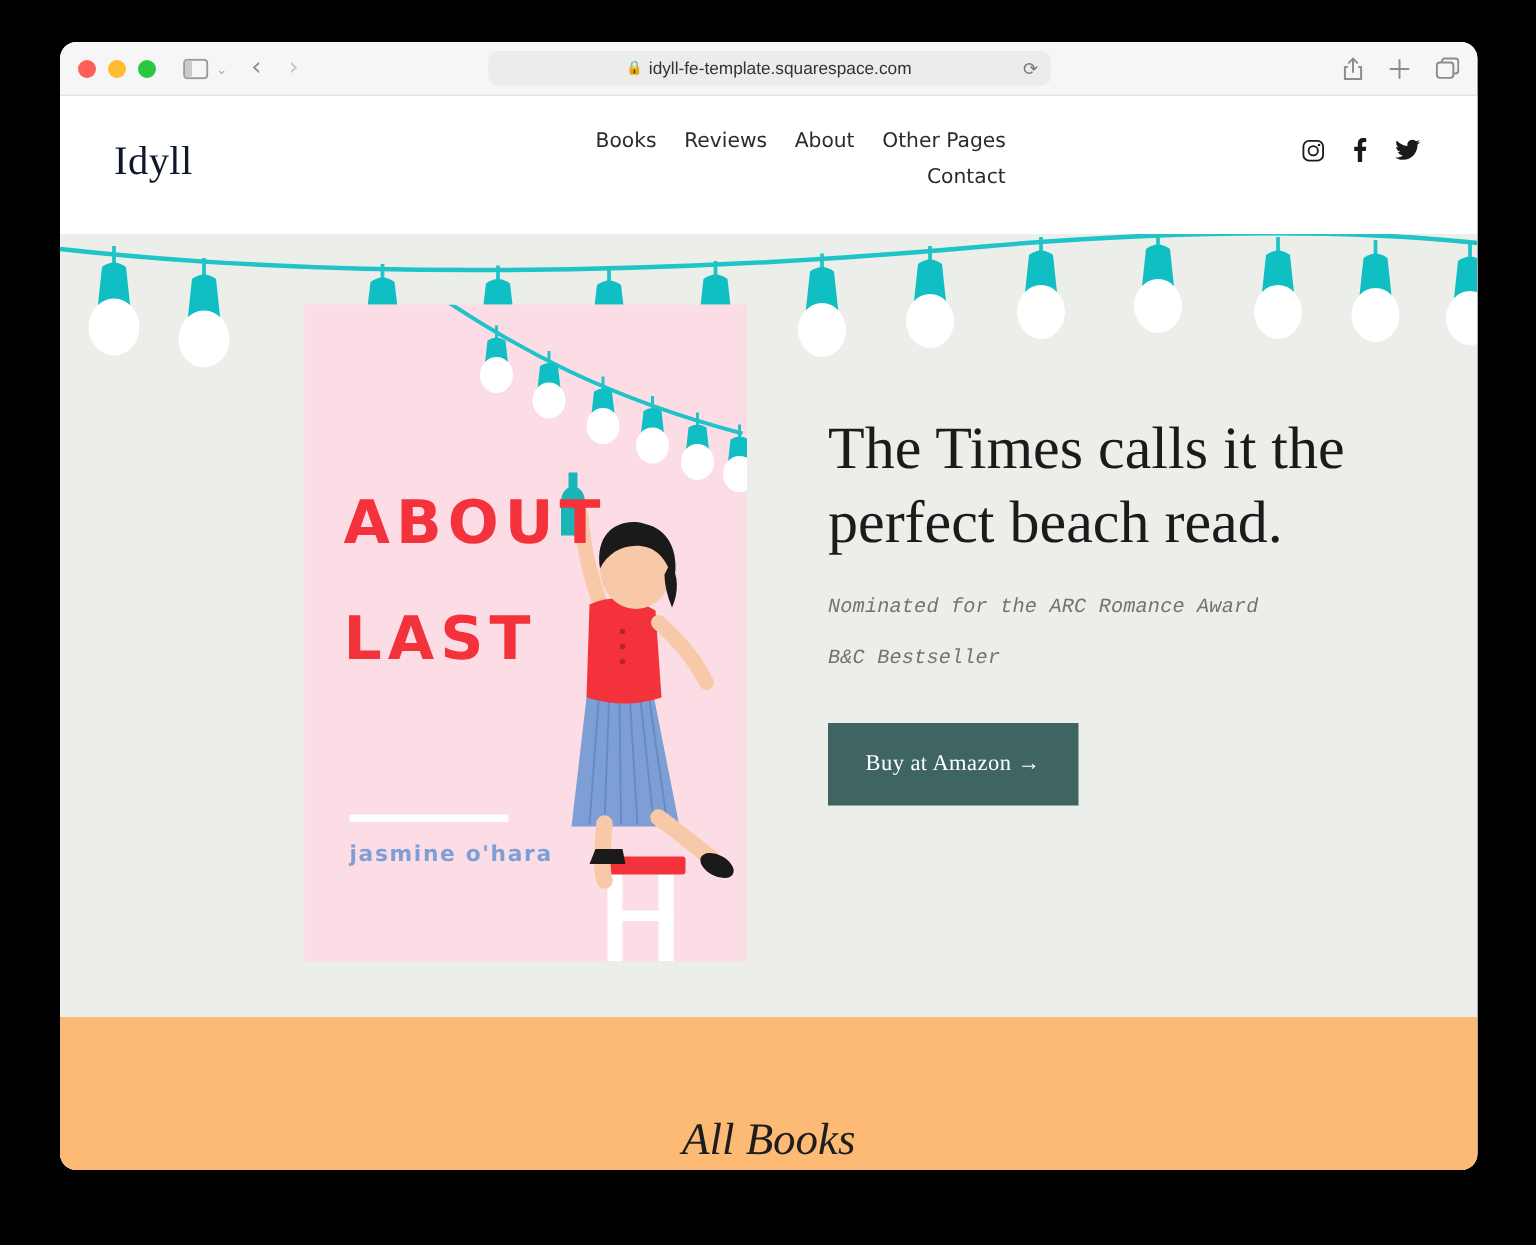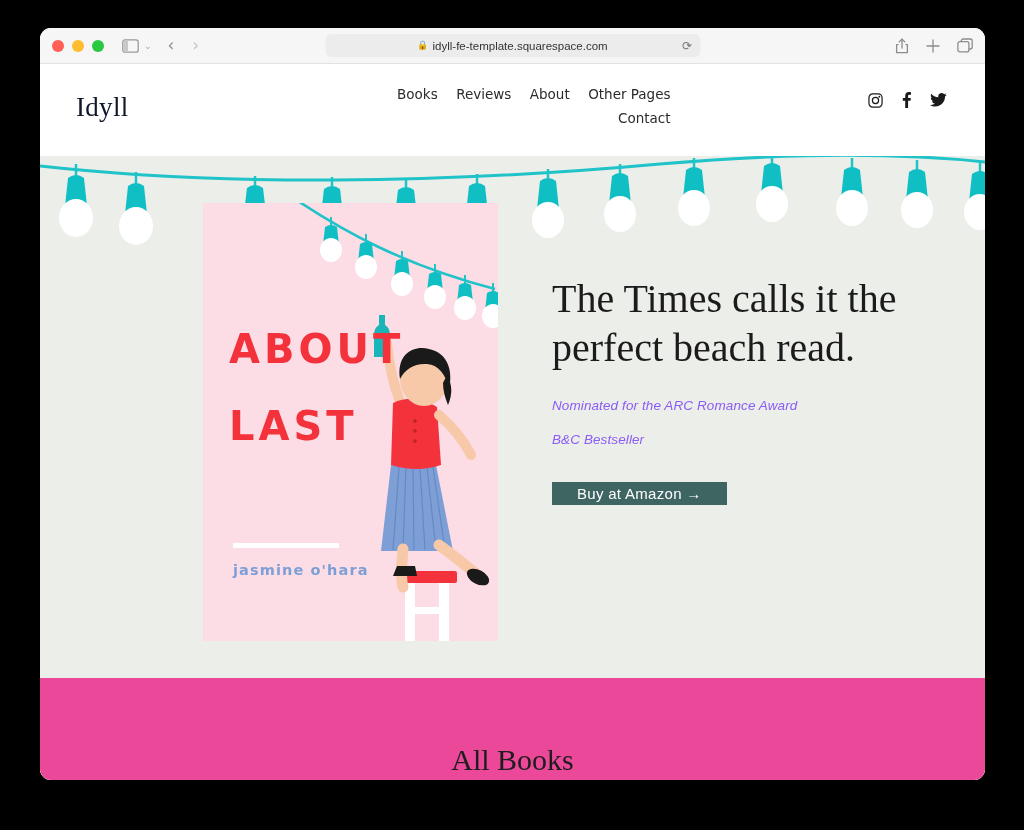--- a/index.html
+++ b/index.html
@@ -234,45 +234,46 @@
   }
   #hero-headline {
     font-family: "Liberation Serif", serif;
     font-size: 40px;
     line-height: 49px;
     color: #1b1b1b;
     margin: 0 0 26px 0;
     font-weight: normal;
   }
   .hero-sub {
-    font-family: Liberation Sans, sans-serif;
+    font-family: Liberation Mono, monospace;
     font-style: italic;
     font-size: 13.5px;
-    color: #8b5cf6;
+    color: #737373;
     margin: 0 0 19px 0;
     letter-spacing: 0.1px;
   }
   #buy-button {
     display: inline-block;
     margin-top: 16px;
     background: #3f6562;
     color: #ffffff;
-    font-family: Liberation Sans, sans-serif;
+    font-family: Liberation Serif, serif;
     font-size: 15px;
-    padding: 3px 25px;
+    padding: 19px 25px;
     border: none;
     cursor: pointer;
     letter-spacing: 0.3px;
   }
 
   
   #allbooks {
     position: relative;
     height: 126px;
-    background: #ec4899;
+    background: #fdba74;
+    font-style: italic;
   }
   #allbooks-title {
     position: absolute;
     left: 0; right: 0;
     top: 40px;
     text-align: center;
     font-family: "Liberation Serif", serif;
     font-size: 30px;
     color: #1d1d1d;
     font-weight: normal;

